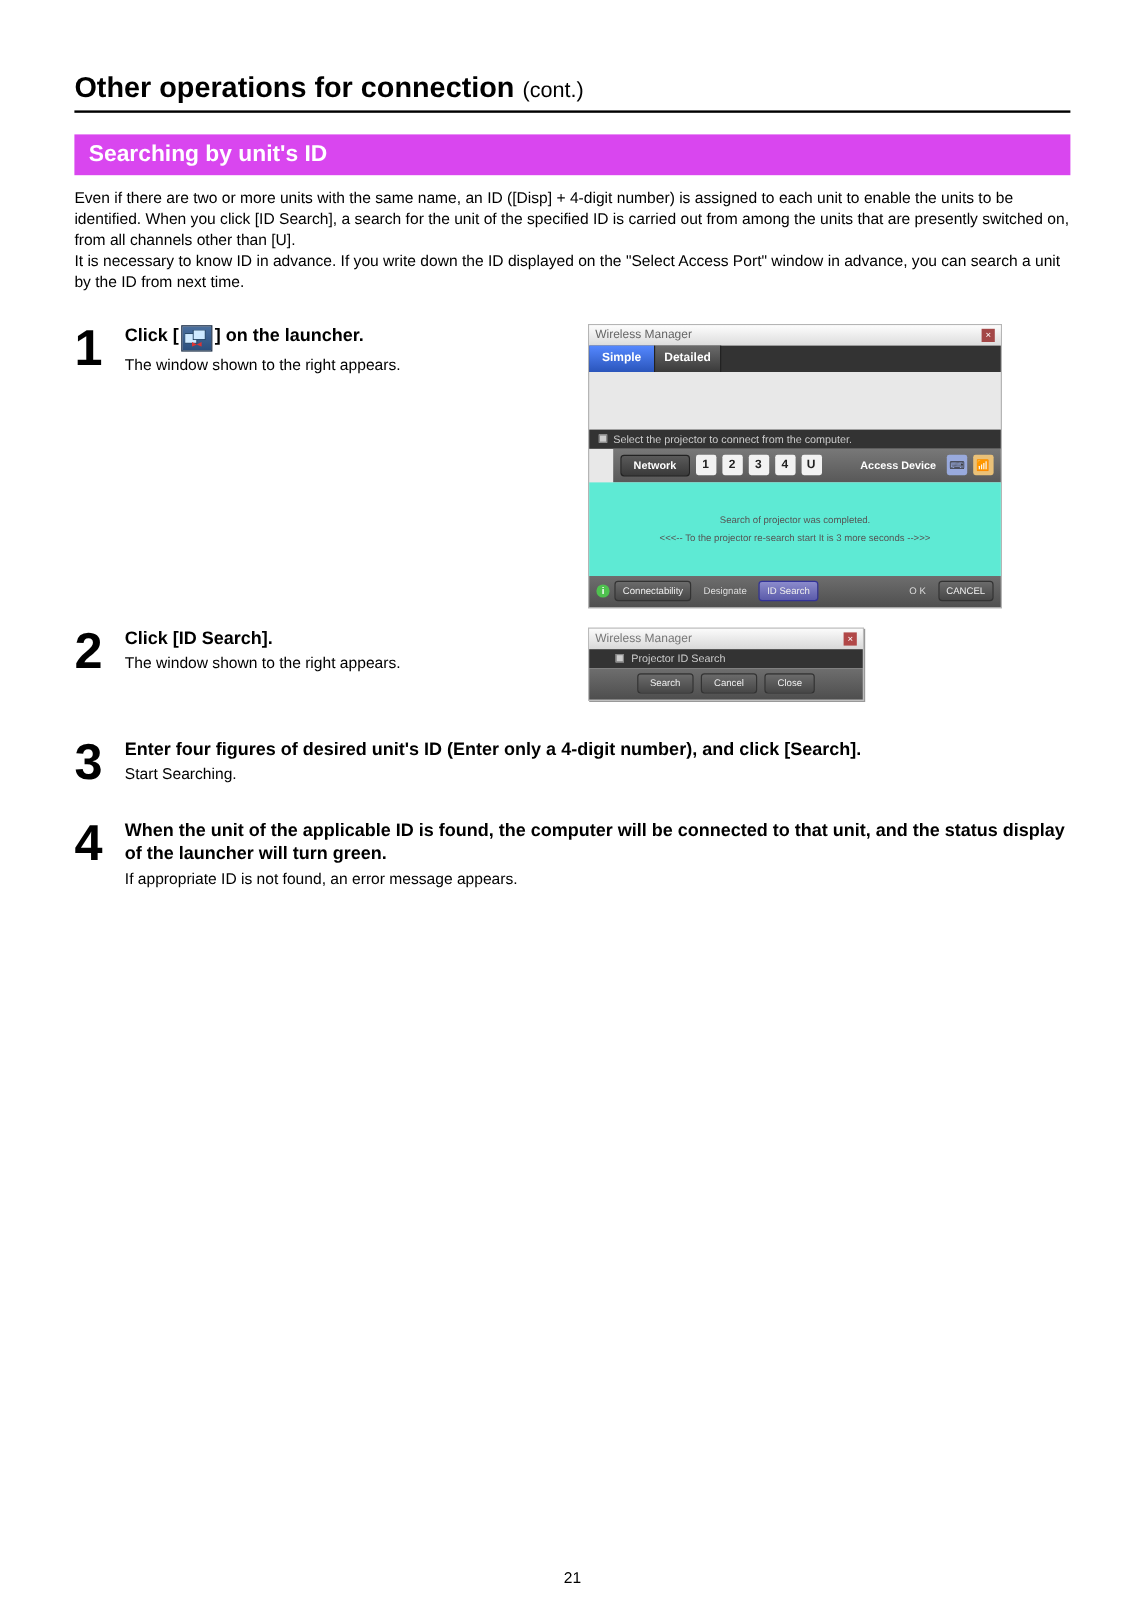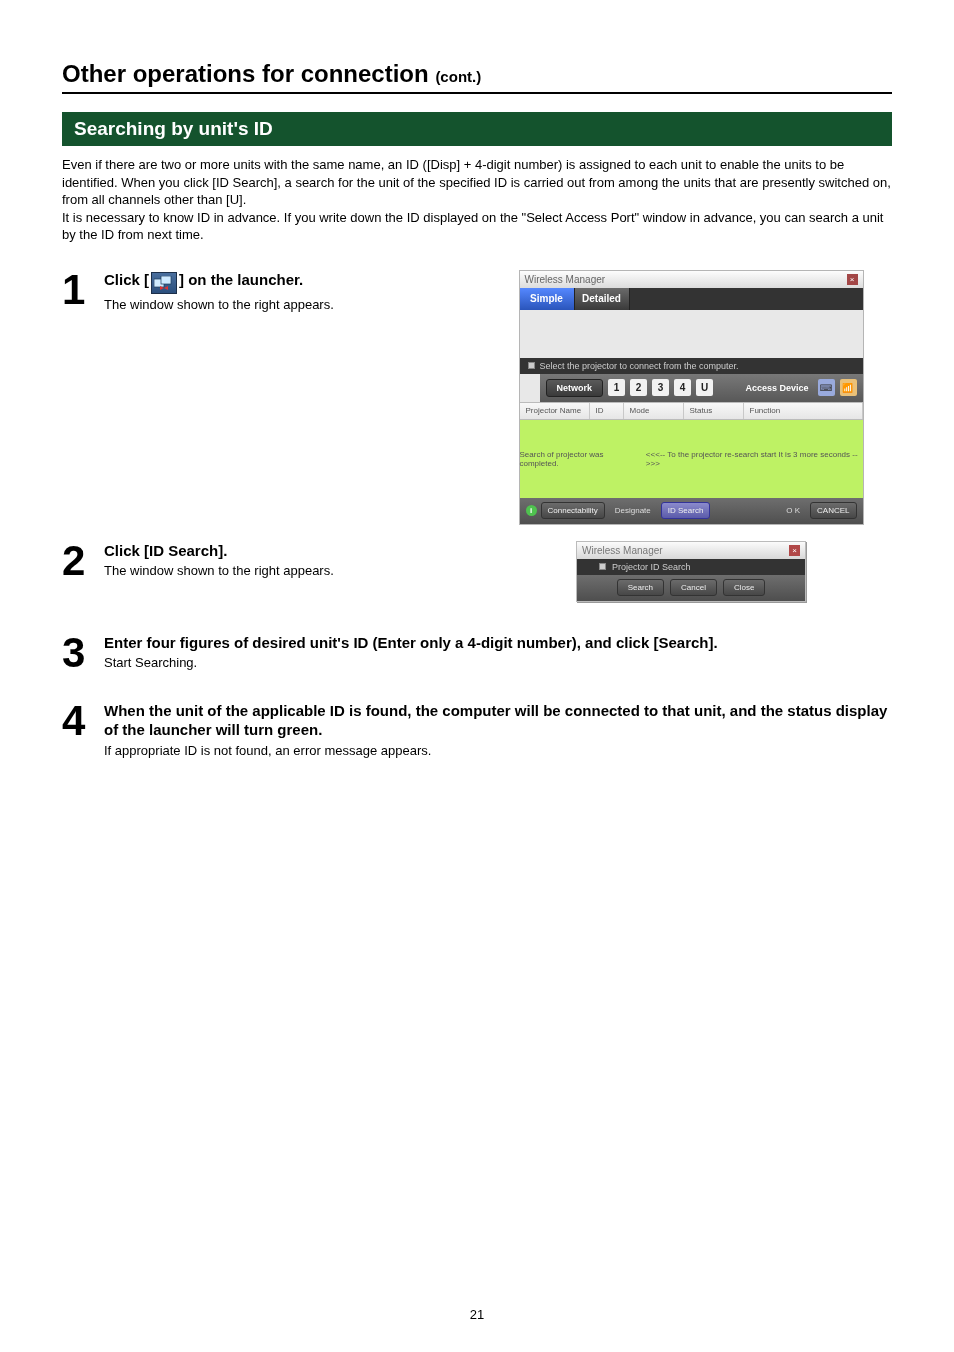--- a/index.html
+++ b/index.html
@@ -11,31 +11,31 @@
     color: #000;
     padding: 60px 62px 0 62px;
     position: relative;
   }
   .page-title {
     font-size: 24px;
     font-weight: bold;
     margin-bottom: 4px;
   }
   .page-title .cont {
-    font-size: 15px;
-    font-weight: bold;
+    font-size: 18px;
+    font-weight: normal;
     text-align: center;
   }
   .title-rule {
     border: none;
     border-top: 2px solid #000;
     margin-bottom: 18px;
   }
   .section-bar {
-    background: #14532d;
+    background: #d946ef;
     color: #fff;
     font-size: 19px;
     font-weight: bold;
     padding: 6px 12px;
     margin-bottom: 10px;
   }
   .intro {
     font-size: 13px;
     line-height: 1.35;
     margin-bottom: 26px;
@@ -63,21 +63,21 @@
   .step-desc {
     font-size: 13px;
     line-height: 1.35;
   }
   .two-col {
     display: flex;
     align-items: flex-start;
     gap: 28px;
   }
   .two-col .left { flex: 0 0 400px; }
-  .two-col .right { flex: 1; display: flex; justify-content: center; }
+  .two-col .right { flex: 1; display: flex; justify-content: flex-start; }
 
   
   .launcher-icon {
     display: inline-flex;
     align-items: center;
     justify-content: center;
     width: 26px;
     height: 22px;
     background: linear-gradient(#4a6f9e,#2b4f7d);
     border: 1px solid #1c2f49;
@@ -169,22 +169,22 @@
     border-top:1px solid #bbb;
     border-bottom:1px solid #bbb;
   }
   .wm-col {
     border-right:1px solid #c8c8c8;
     font-size:8px; color:#555;
     padding:3px 6px 0;
   }
   .wm-body {
     height: 78px;
-    background:#bef264;
-    display:flex; flex-direction:row;
+    background:#5eead4;
+    display:flex; flex-direction:column;
     align-items:center; justify-content:center;
     gap:6px;
     color:#555;
     font-size:8px;
   }
   .wm-footer {
     height: 26px;
     background: linear-gradient(#6e6e6e,#4f4f4f);
     display:flex; align-items:center;
     padding: 0 6px; gap:4px;
@@ -330,27 +330,20 @@
         <span class="net-btn">Network</span>
         <span class="num-btn">1</span>
         <span class="num-btn">2</span>
         <span class="num-btn">3</span>
         <span class="num-btn">4</span>
         <span class="num-btn">U</span>
         <span class="ad-label">Access Device</span>
         <span class="ad-ic">⌨</span>
         <span class="ad-ic orange">📶</span>
       </div>
-      <div class="wm-cols">
-        <div class="wm-col" style="flex:0 0 70px">Projector Name</div>
-        <div class="wm-col" style="flex:0 0 34px">ID</div>
-        <div class="wm-col" style="flex:0 0 60px">Mode</div>
-        <div class="wm-col" style="flex:0 0 60px">Status</div>
-        <div class="wm-col" style="flex:1">Function</div>
-      </div>
       <div class="wm-body">
         <div>Search of projector was completed.</div>
         <div>&lt;&lt;&lt;--  To the projector re-search start It is 3 more seconds  --&gt;&gt;&gt;</div>
       </div>
       <div class="wm-footer">
         <span class="info">i</span>
         <span class="wm-fbtn">Connectability</span>
         <span class="wm-fbtn clear">Designate</span>
         <span class="wm-fbtn sel">ID Search</span>
         <span class="wm-fbtn clear ok">O K</span>

